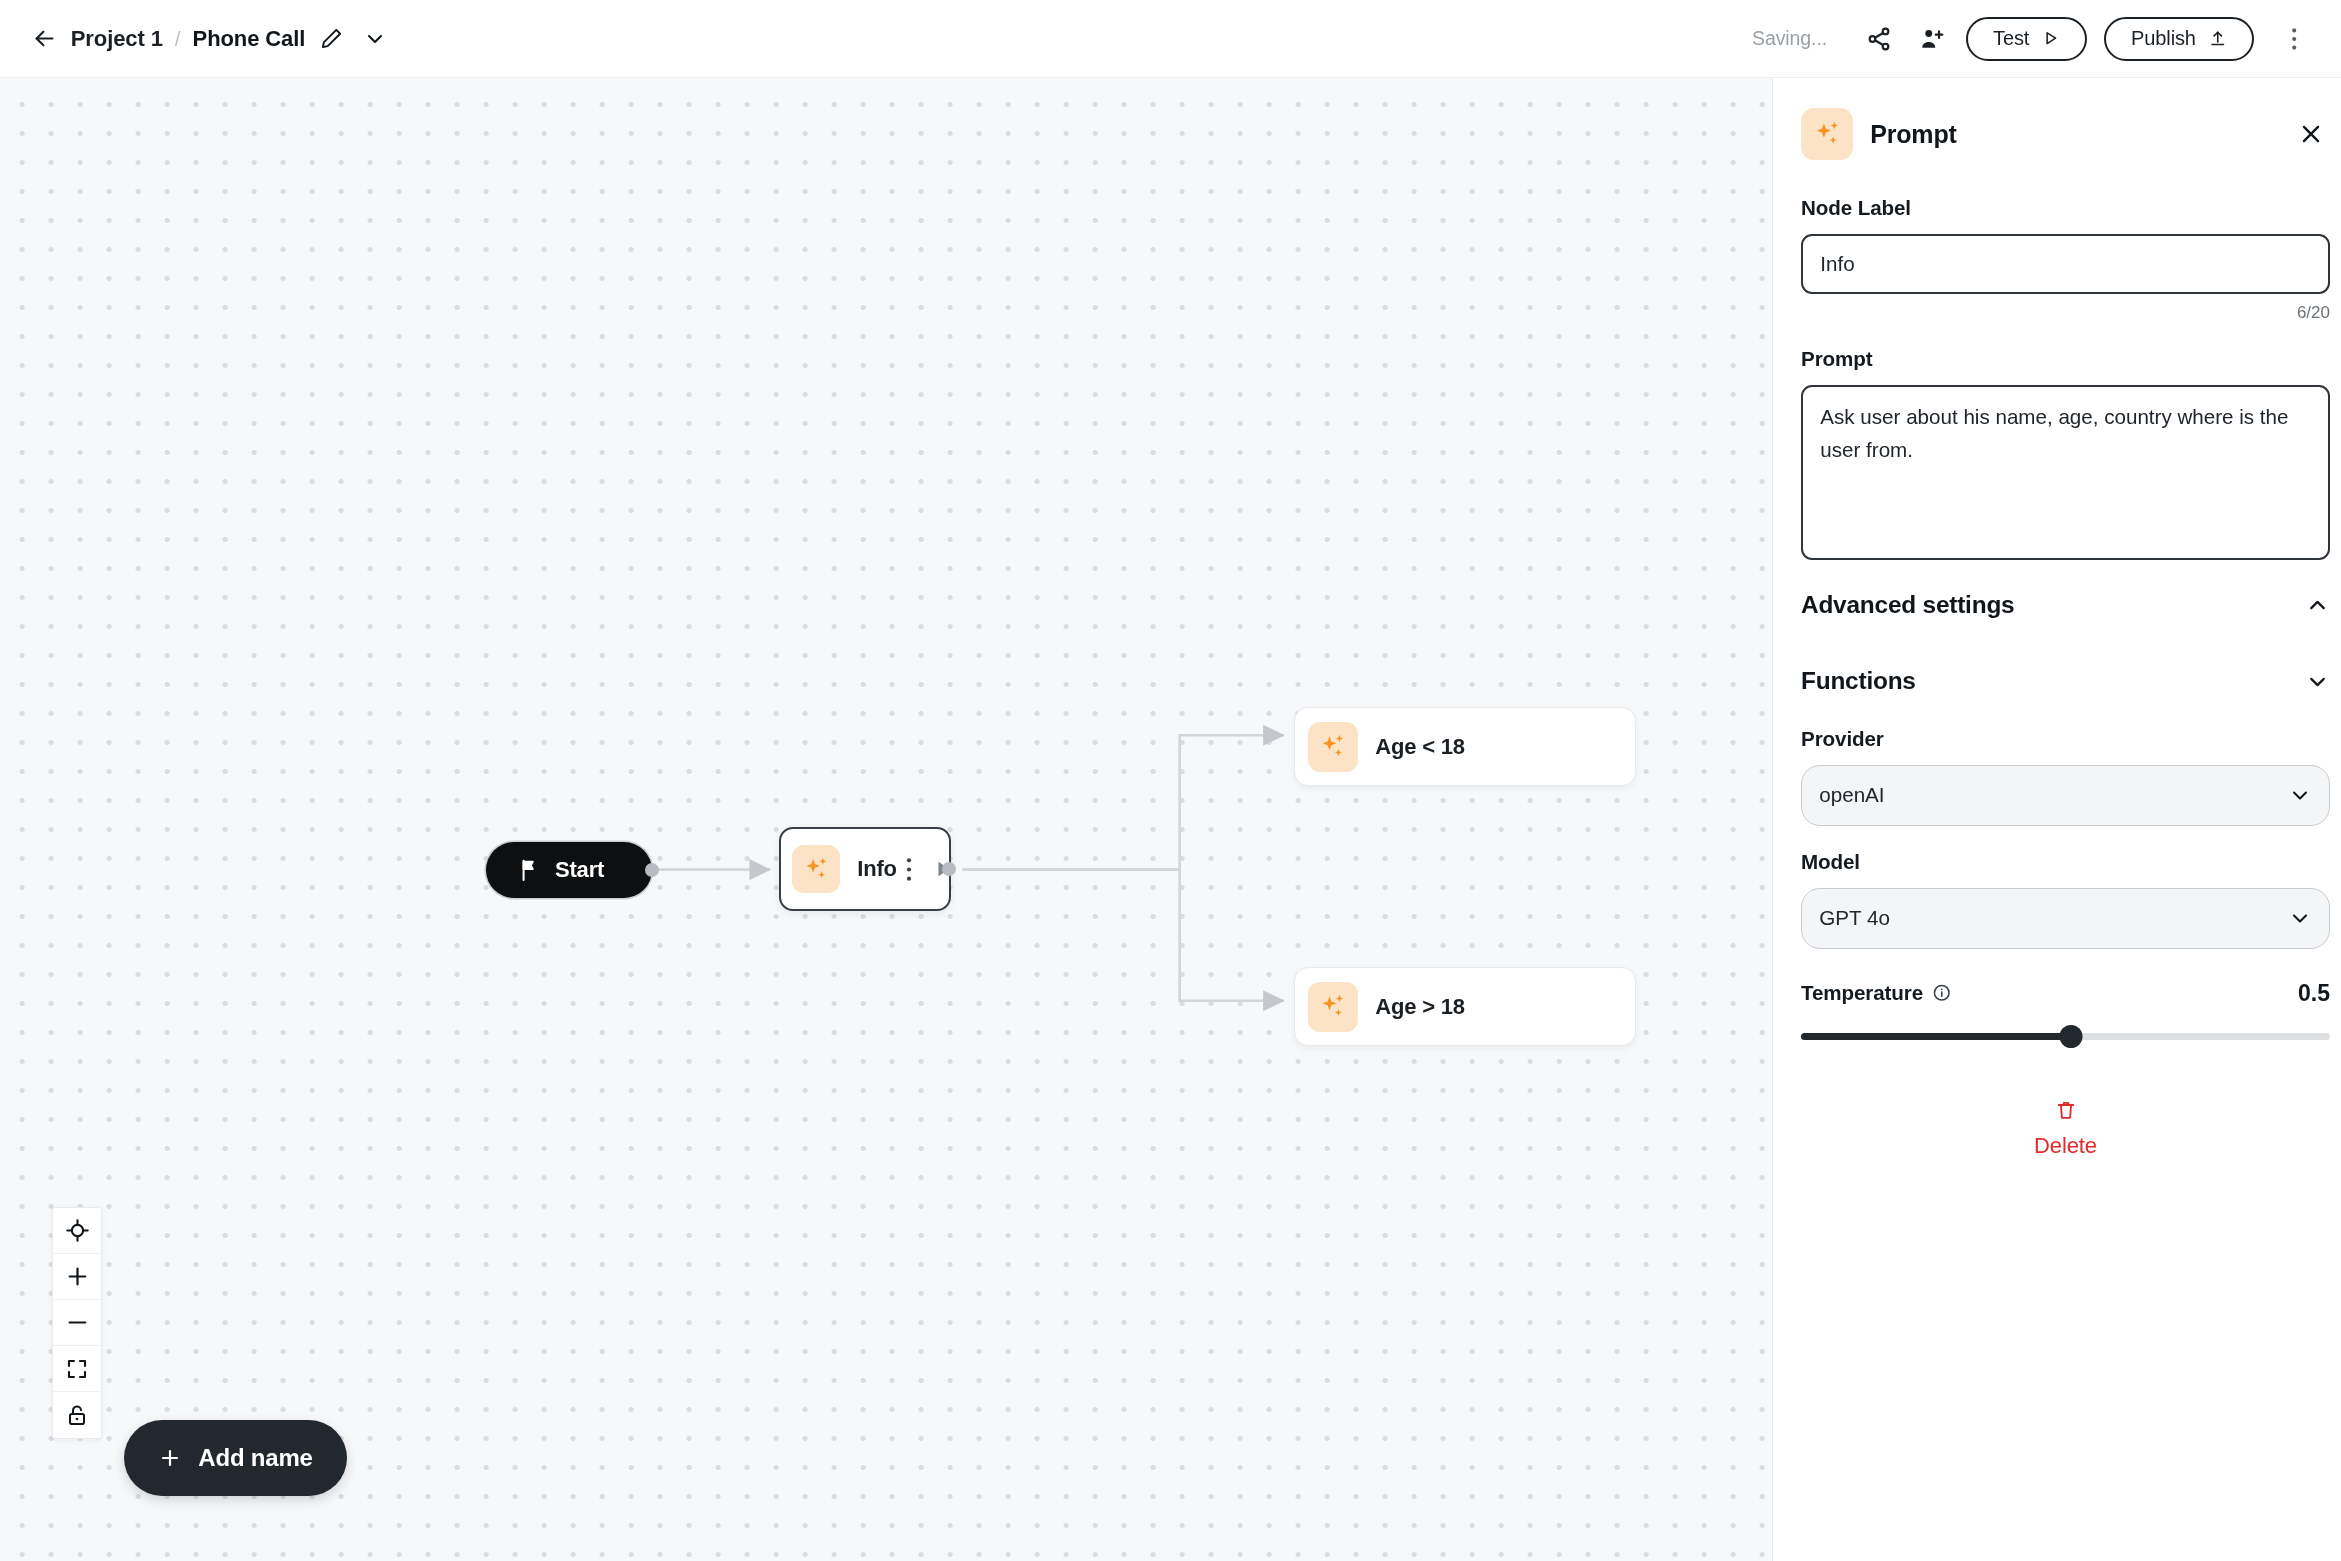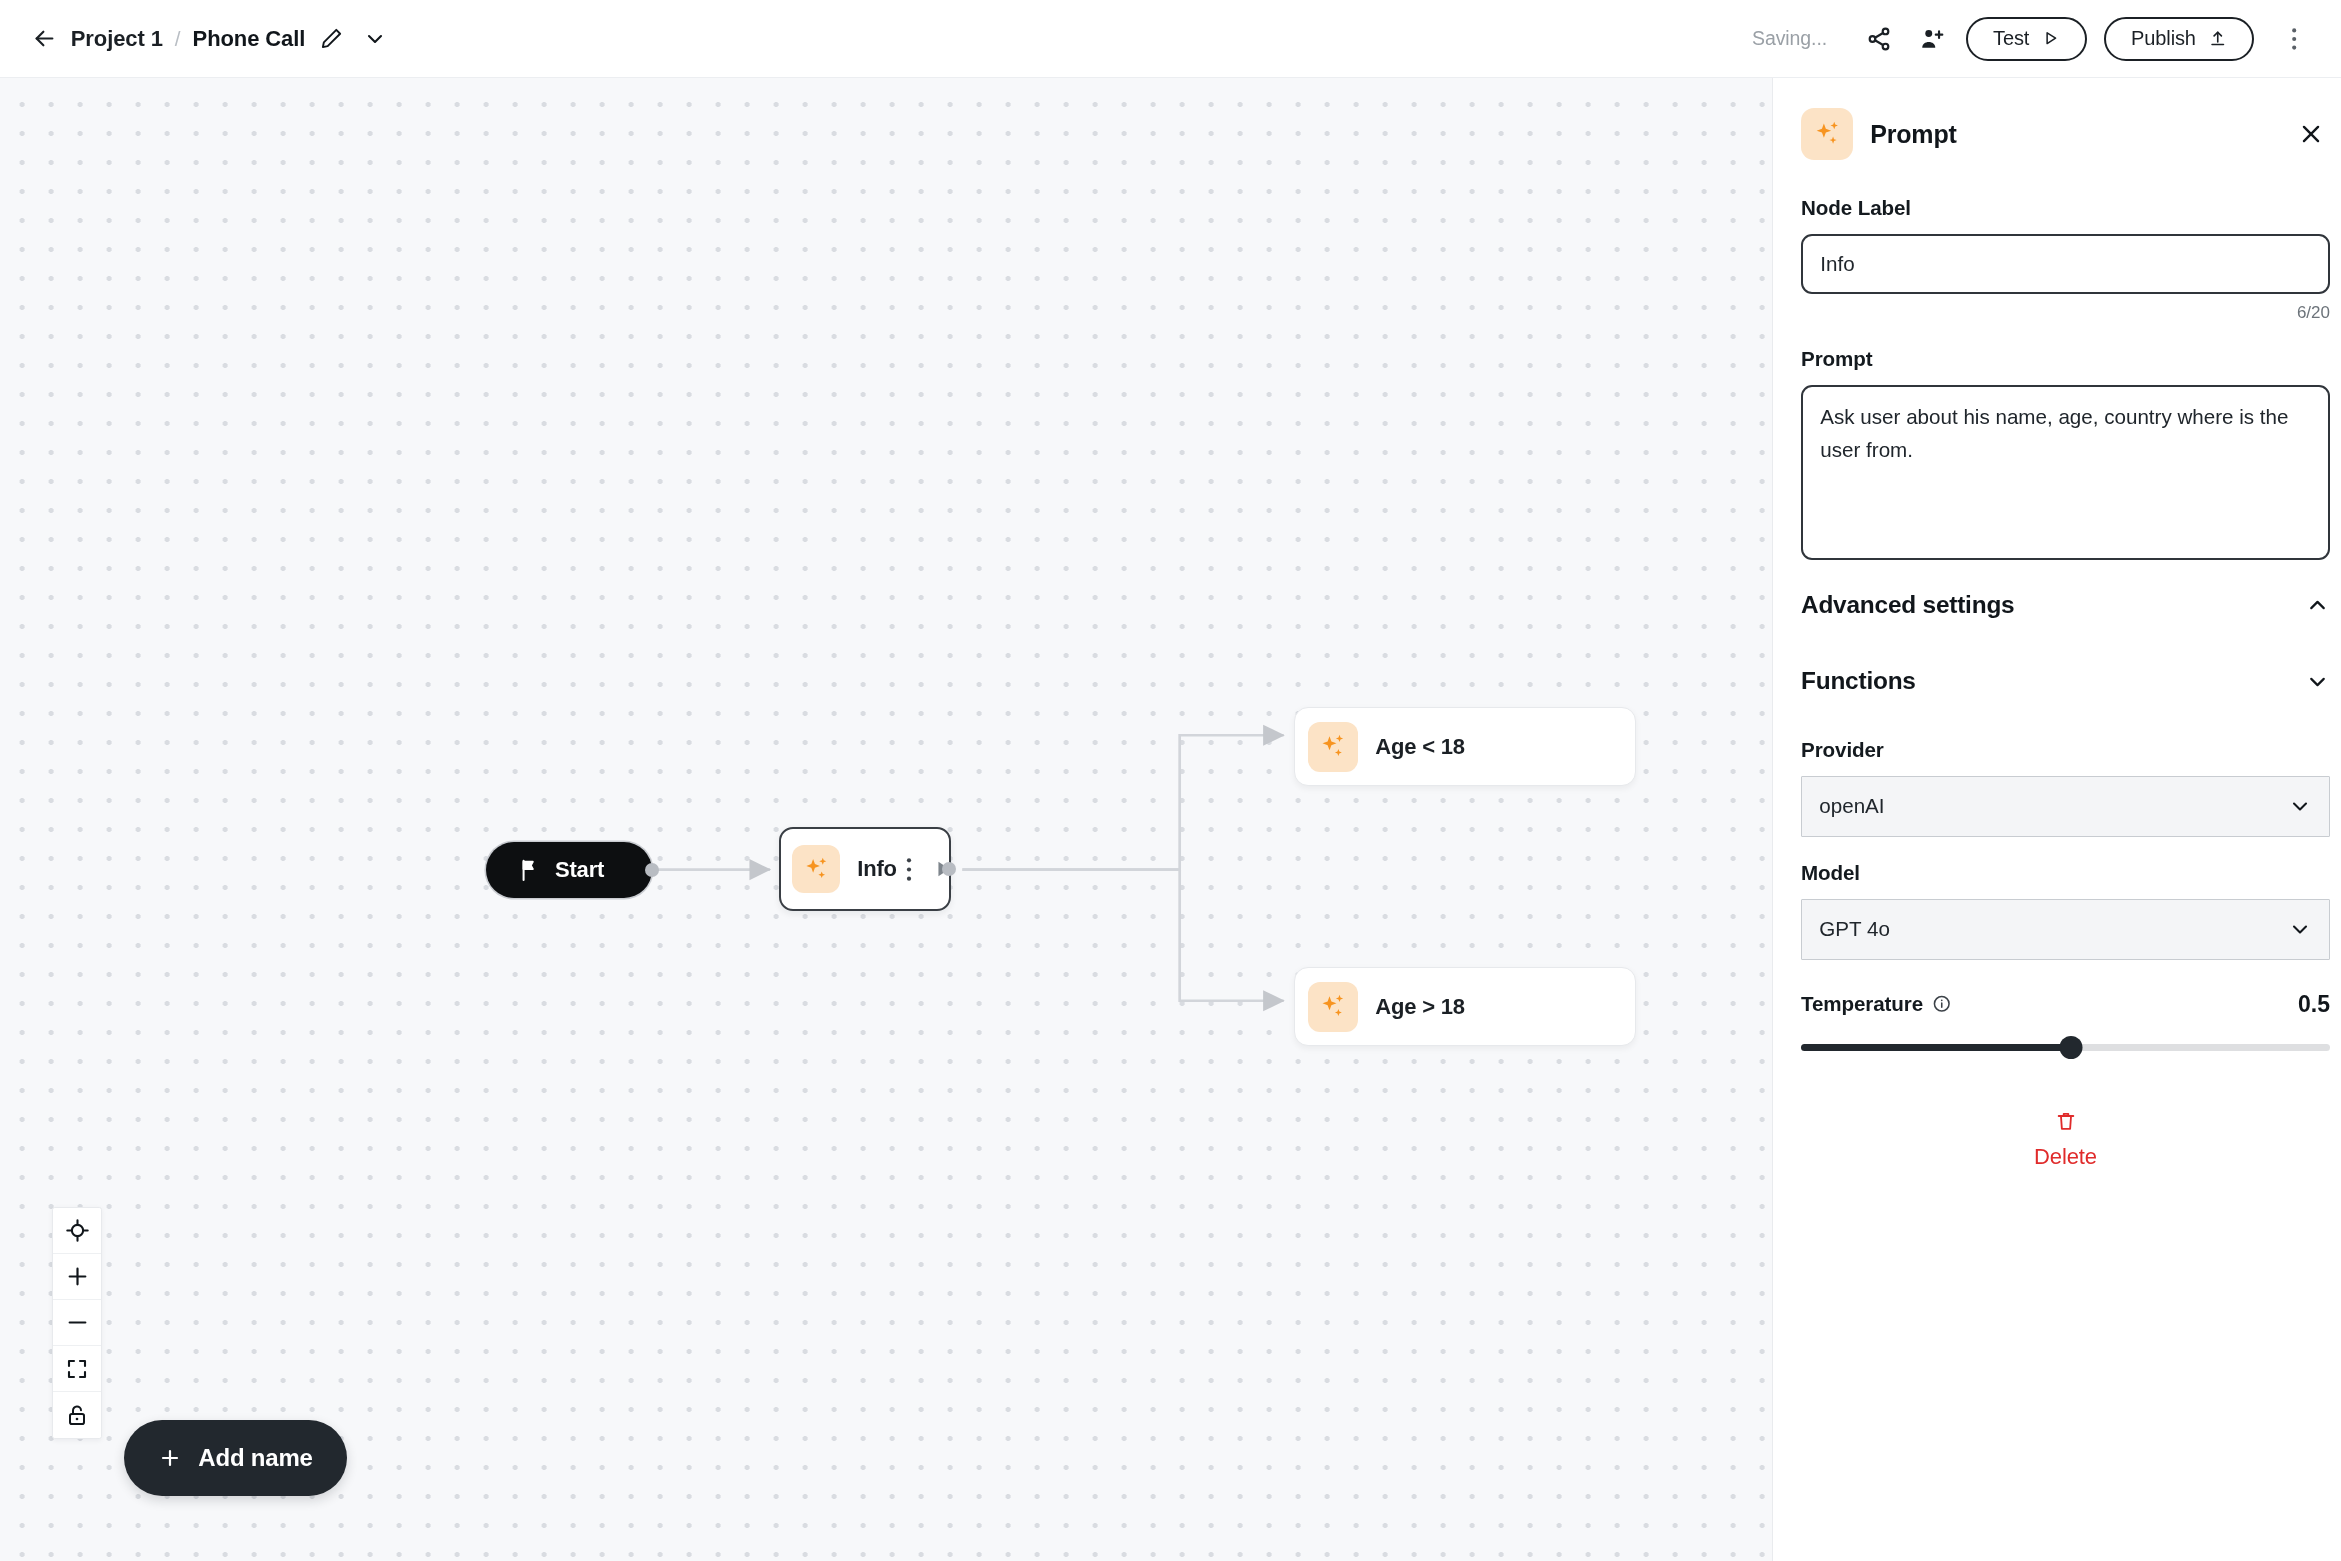--- a/index.html
+++ b/index.html
@@ -177,21 +177,21 @@
   }
 
   .section-row {
     display: flex; align-items: center; justify-content: space-between;
     height: 65px; cursor: pointer; margin-top: 11px;
   }
   .section-title { font-size: 24.4px; font-weight: 700; color: #11161B; letter-spacing: -0.2px; }
 
   .select-box {
     width: 100%; height: 61px;
-    border: 1.6px solid #C8CCD1; border-radius: 1px;
+    border: 1.6px solid #C8CCD1; border-radius: 19px;
     background: #F4F5F7;
     display: flex; align-items: center; padding: 0 17.3px;
     cursor: pointer;
   }
   .select-value { font-size: 20.6px; color: #20262C; }
   .select-chev { margin-left: auto; }
 
   .temp-row { display: flex; align-items: center; margin-top: 31px; }
   .temp-label { font-size: 20.6px; font-weight: 700; color: #141A1F; letter-spacing: -0.1px; }
   .temp-info { margin-left: 8.7px; display: flex; align-items: center; cursor: pointer; }
@@ -427,21 +427,21 @@
         </svg>
       </div>
 
       <div class="section-row">
         <span class="section-title">Functions</span>
         <svg width="25" height="25" viewBox="0 0 24 24" fill="none" stroke="#11161B" stroke-width="2.1" stroke-linecap="round" stroke-linejoin="round">
           <path d="M6 9.5l6 6 6-6"></path>
         </svg>
       </div>
 
-      <div class="field-label" style="margin-top:24px;">Provider</div>
+      <div class="field-label" style="margin-top:13px;">Provider</div>
       <div class="select-box">
         <span class="select-value">openAI</span>
         <svg class="select-chev" width="24" height="24" viewBox="0 0 24 24" fill="none" stroke="#11161B" stroke-width="2.1" stroke-linecap="round" stroke-linejoin="round">
           <path d="M6 9.5l6 6 6-6"></path>
         </svg>
       </div>
 
       <div class="field-label" style="margin-top:24px;">Model</div>
       <div class="select-box">
         <span class="select-value">GPT 4o</span>

